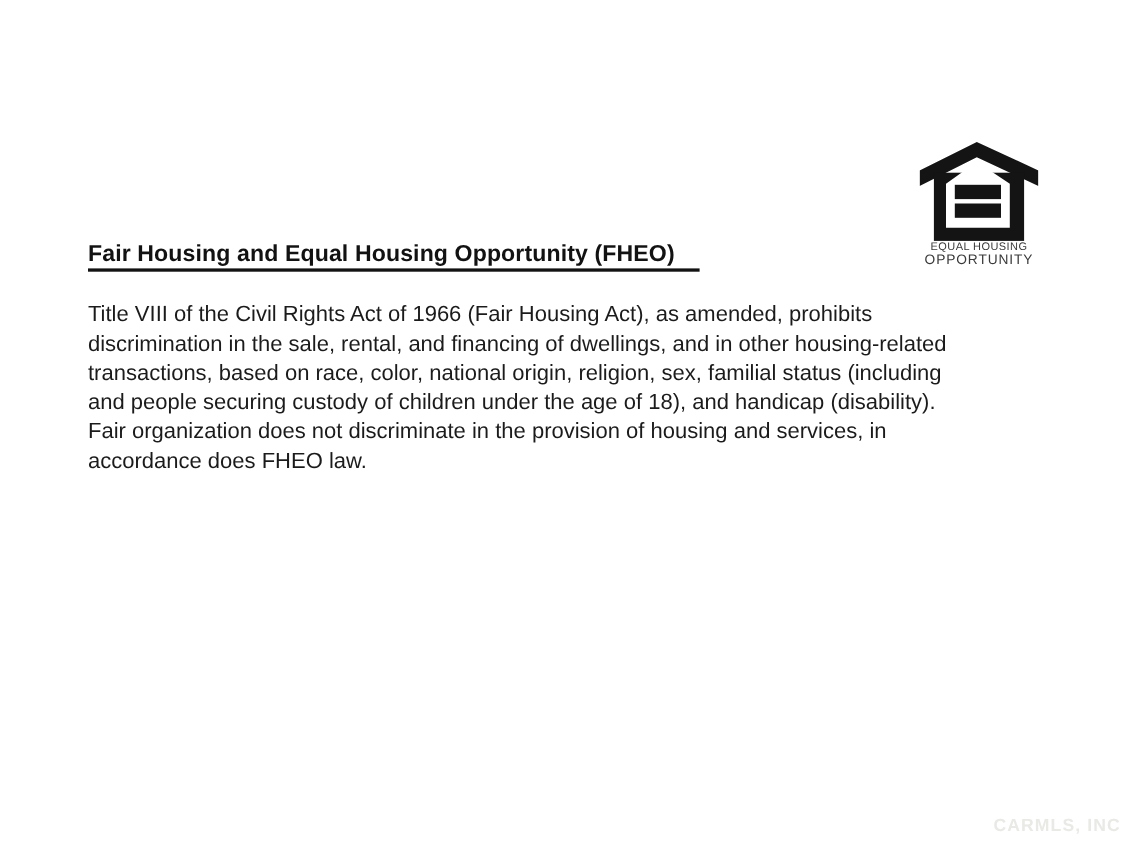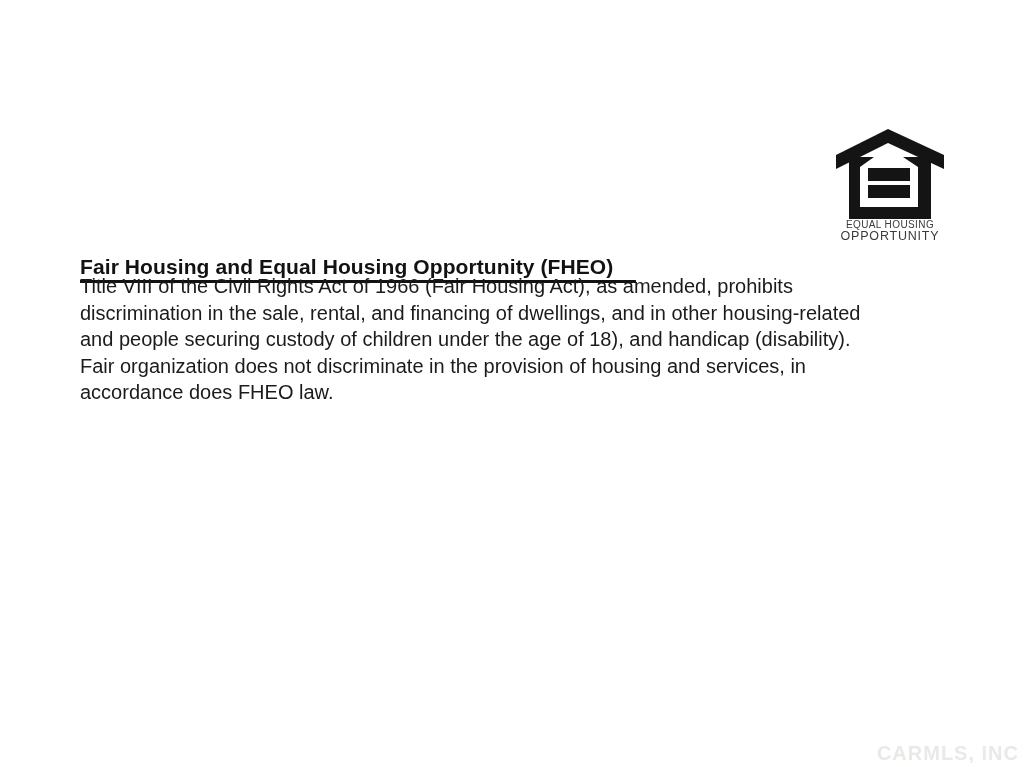--- a/index.html
+++ b/index.html
@@ -56,42 +56,41 @@
     font-weight: 700;
     color: var(--heading, #111111);
     letter-spacing: 0.1px;
     white-space: nowrap;
   }
   .heading .underlined {
     display: inline-block;
     padding-right: 23px;
     padding-bottom: 1px;
     border-bottom: 3px solid var(--heading, #111111);
-    margin-top: 36px;
   }
 
   
   .para {
     position: absolute;
     left: 80px;
     top: 273px;
     color: var(--text, #1b1b1b);
     font-size: 20px;
   }
   .para .line {
     line-height: 26.6px;
     white-space: nowrap;
   }
 
   
   .watermark {
     position: absolute;
     right: 5px;
     top: 742px;
-    font-size: 20px;
+    font-size: 16px;
     font-weight: 700;
     letter-spacing: 1px;
     color: var(--watermark, #e9e9e6);
     white-space: nowrap;
   }
 </style>
 </head>
 <body>
 
 <div class="page">
@@ -110,20 +109,21 @@
     </svg>
     <div class="eho-line1">EQUAL HOUSING</div>
     <div class="eho-line2">OPPORTUNITY</div>
   </div>
 
   <h1 class="heading"><span class="underlined">Fair Housing and Equal Housing Opportunity (FHEO)</span></h1>
 
   <div class="para">
     <div class="line">Title VIII of the Civil Rights Act of 1966 (Fair Housing Act), as amended, prohibits</div>
     <div class="line">discrimination in the sale, rental, and financing of dwellings, and in other housing-related</div>
+    <div class="line">transactions, based on race, color, national origin, religion, sex, familial status (including</div>
     <div class="line">and people securing custody of children under the age of 18), and handicap (disability).</div>
     <div class="line">Fair organization does not discriminate in the provision of housing and services, in</div>
     <div class="line">accordance does FHEO law.</div>
   </div>
 
   <div class="watermark">CARMLS, INC</div>
 
 </div>
 
 </body></html>

